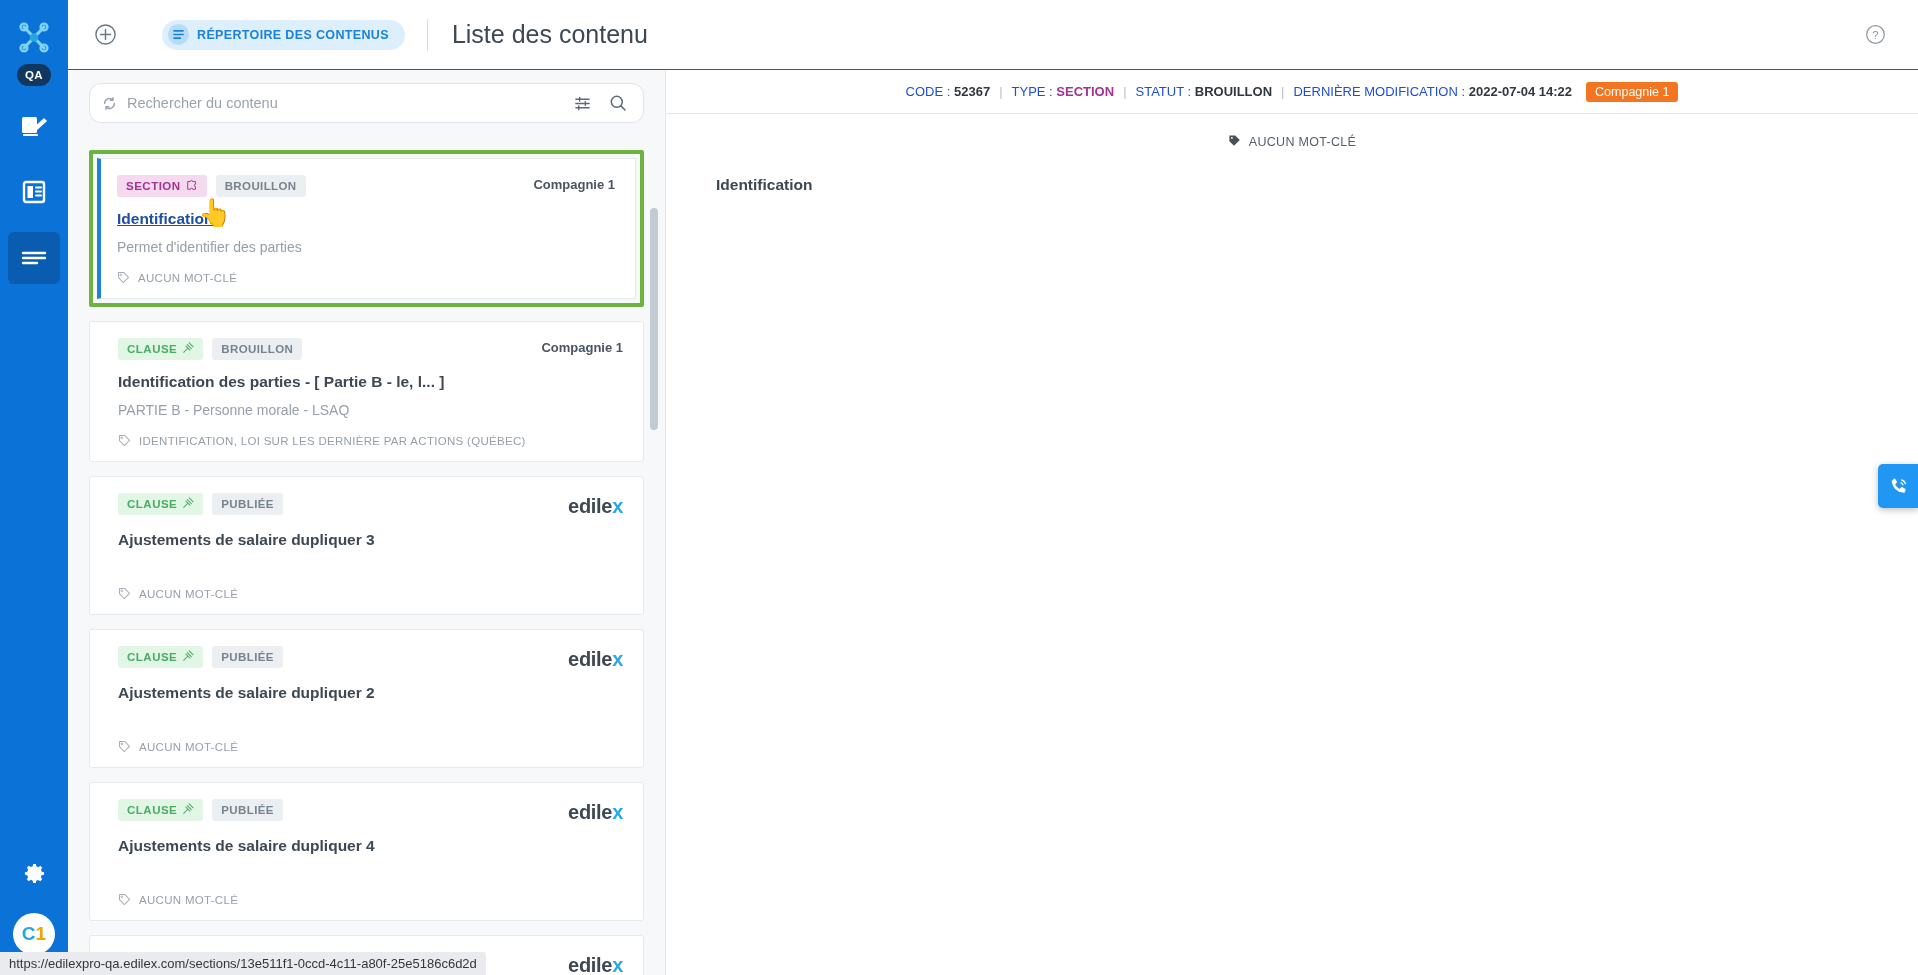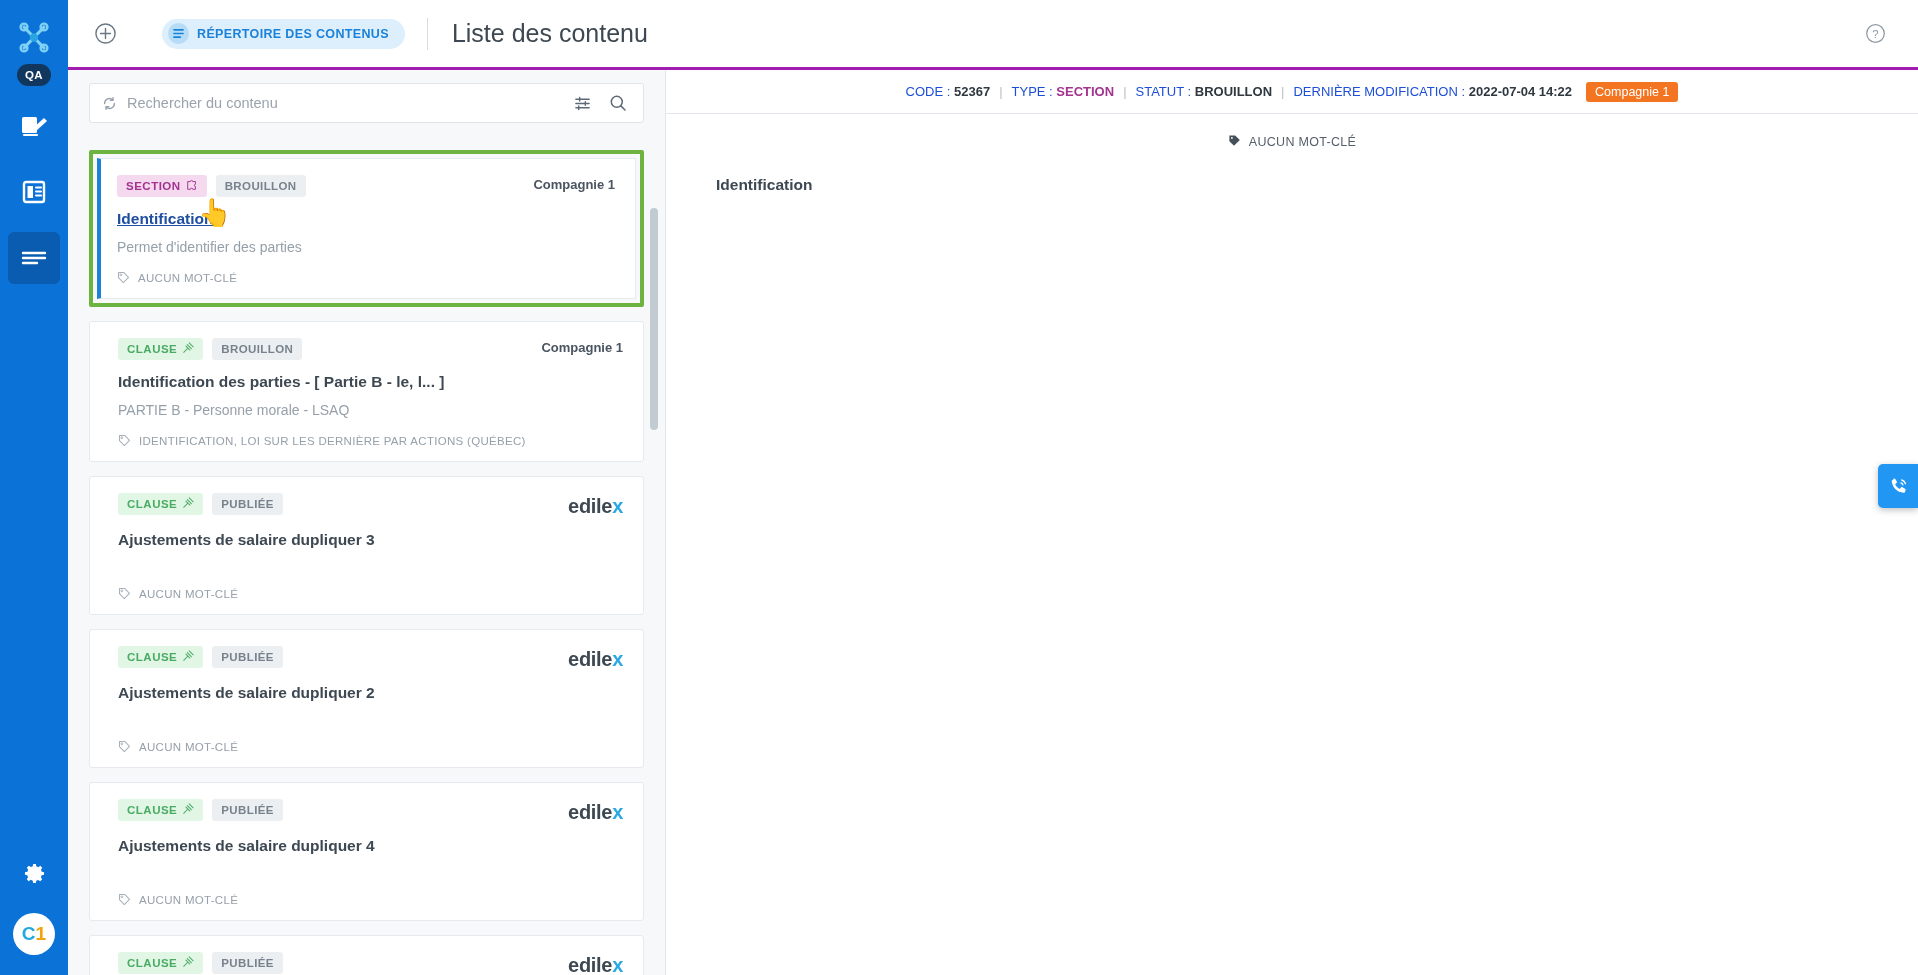--- a/index.html
+++ b/index.html
@@ -40,21 +40,21 @@
     display:flex; align-items:center; justify-content:center;
     font-size:19px; font-weight:bold; cursor:pointer;
     box-shadow:0 0 0 2px #ffffff;
   }
   .rail-avatar .c { color:#23a8e0; }
   .rail-avatar .one { color:#f0a30a; }
 
   
   .topbar {
     position:absolute; left:68px; top:0; right:0; height:70px;
-    background:#ffffff; border-bottom:3px solid #a21caf;
+    background:#ffffff; border-bottom:1px solid #a21caf;
     display:flex; align-items:center;
   }
   .plus-btn {
     width:46px; margin-left:14px; height:46px;
     display:flex; align-items:center; justify-content:center;
     cursor:pointer; color:#6b7785;
   }
   .crumb-pill {
     margin-left:34px; height:30px; border-radius:15px;
     background:#ddeefc; padding:0 16px 0 6px;
@@ -78,21 +78,21 @@
     display:flex; align-items:center;
   }
 
   
   .listpane {
     position:absolute; left:68px; top:70px; width:598px; bottom:0;
     background:#f7f8fa; border-right:1px solid #e3e6ea;
   }
   .searchwrap { padding:13px 21px 0 21px; }
   .searchbox {
-    height:40px; background:#ffffff; border:1px solid #e1e4e8; border-radius:3px;
+    height:40px; background:#ffffff; border:1px solid #e1e4e8; border-radius:12px;
     display:flex; align-items:center; padding:0 12px; gap:10px;
   }
   .search-refresh { color:#9aa3ad; display:flex; }
   .search-input {
     flex:1 1 auto; border:none; outline:none; font-size:14.5px;
     color:#4a5561; font-family:"Liberation Sans", sans-serif; background:transparent;
   }
   .search-input::placeholder { color:#9aa3ad; }
   .search-act { color:#5d6975; cursor:pointer; display:flex; padding:0 4px; }
 
@@ -491,14 +491,15 @@
 
   <div class="callbtn">
     <svg width="21" height="21" viewBox="0 0 22 22" aria-hidden="true">
       <path fill="#ffffff" d="M6.2 2.6c.6-.2 1.2.1 1.5.6l1.5 2.6c.3.5.2 1.2-.3 1.6l-1.1.9c-.3.2-.4.6-.2.9a11 11 0 004.2 4.2c.3.2.7.1.9-.2l.9-1.1c.4-.5 1.1-.6 1.6-.3l2.6 1.5c.5.3.8.9.6 1.5l-.5 1.7c-.2.7-.9 1.2-1.6 1.1C9.5 17 4.9 12.4 3.9 5.8c-.1-.7.4-1.4 1.1-1.6z"></path>
       <path fill="none" stroke="#ffffff" stroke-width="1.4" stroke-linecap="round" d="M14.4 4.2a6 6 0 013.9 3.9M13.6 7.3a3 3 0 012 2"></path>
     </svg>
   </div>
 
   <div class="handcursor">👆</div>
 
+  <div class="statusurl">https://edilexpro-qa.edilex.com/sections/13e511f1-0ccd-4c11-a80f-25e5186c6d2d</div>
 
 </div>
 
 </body></html>

